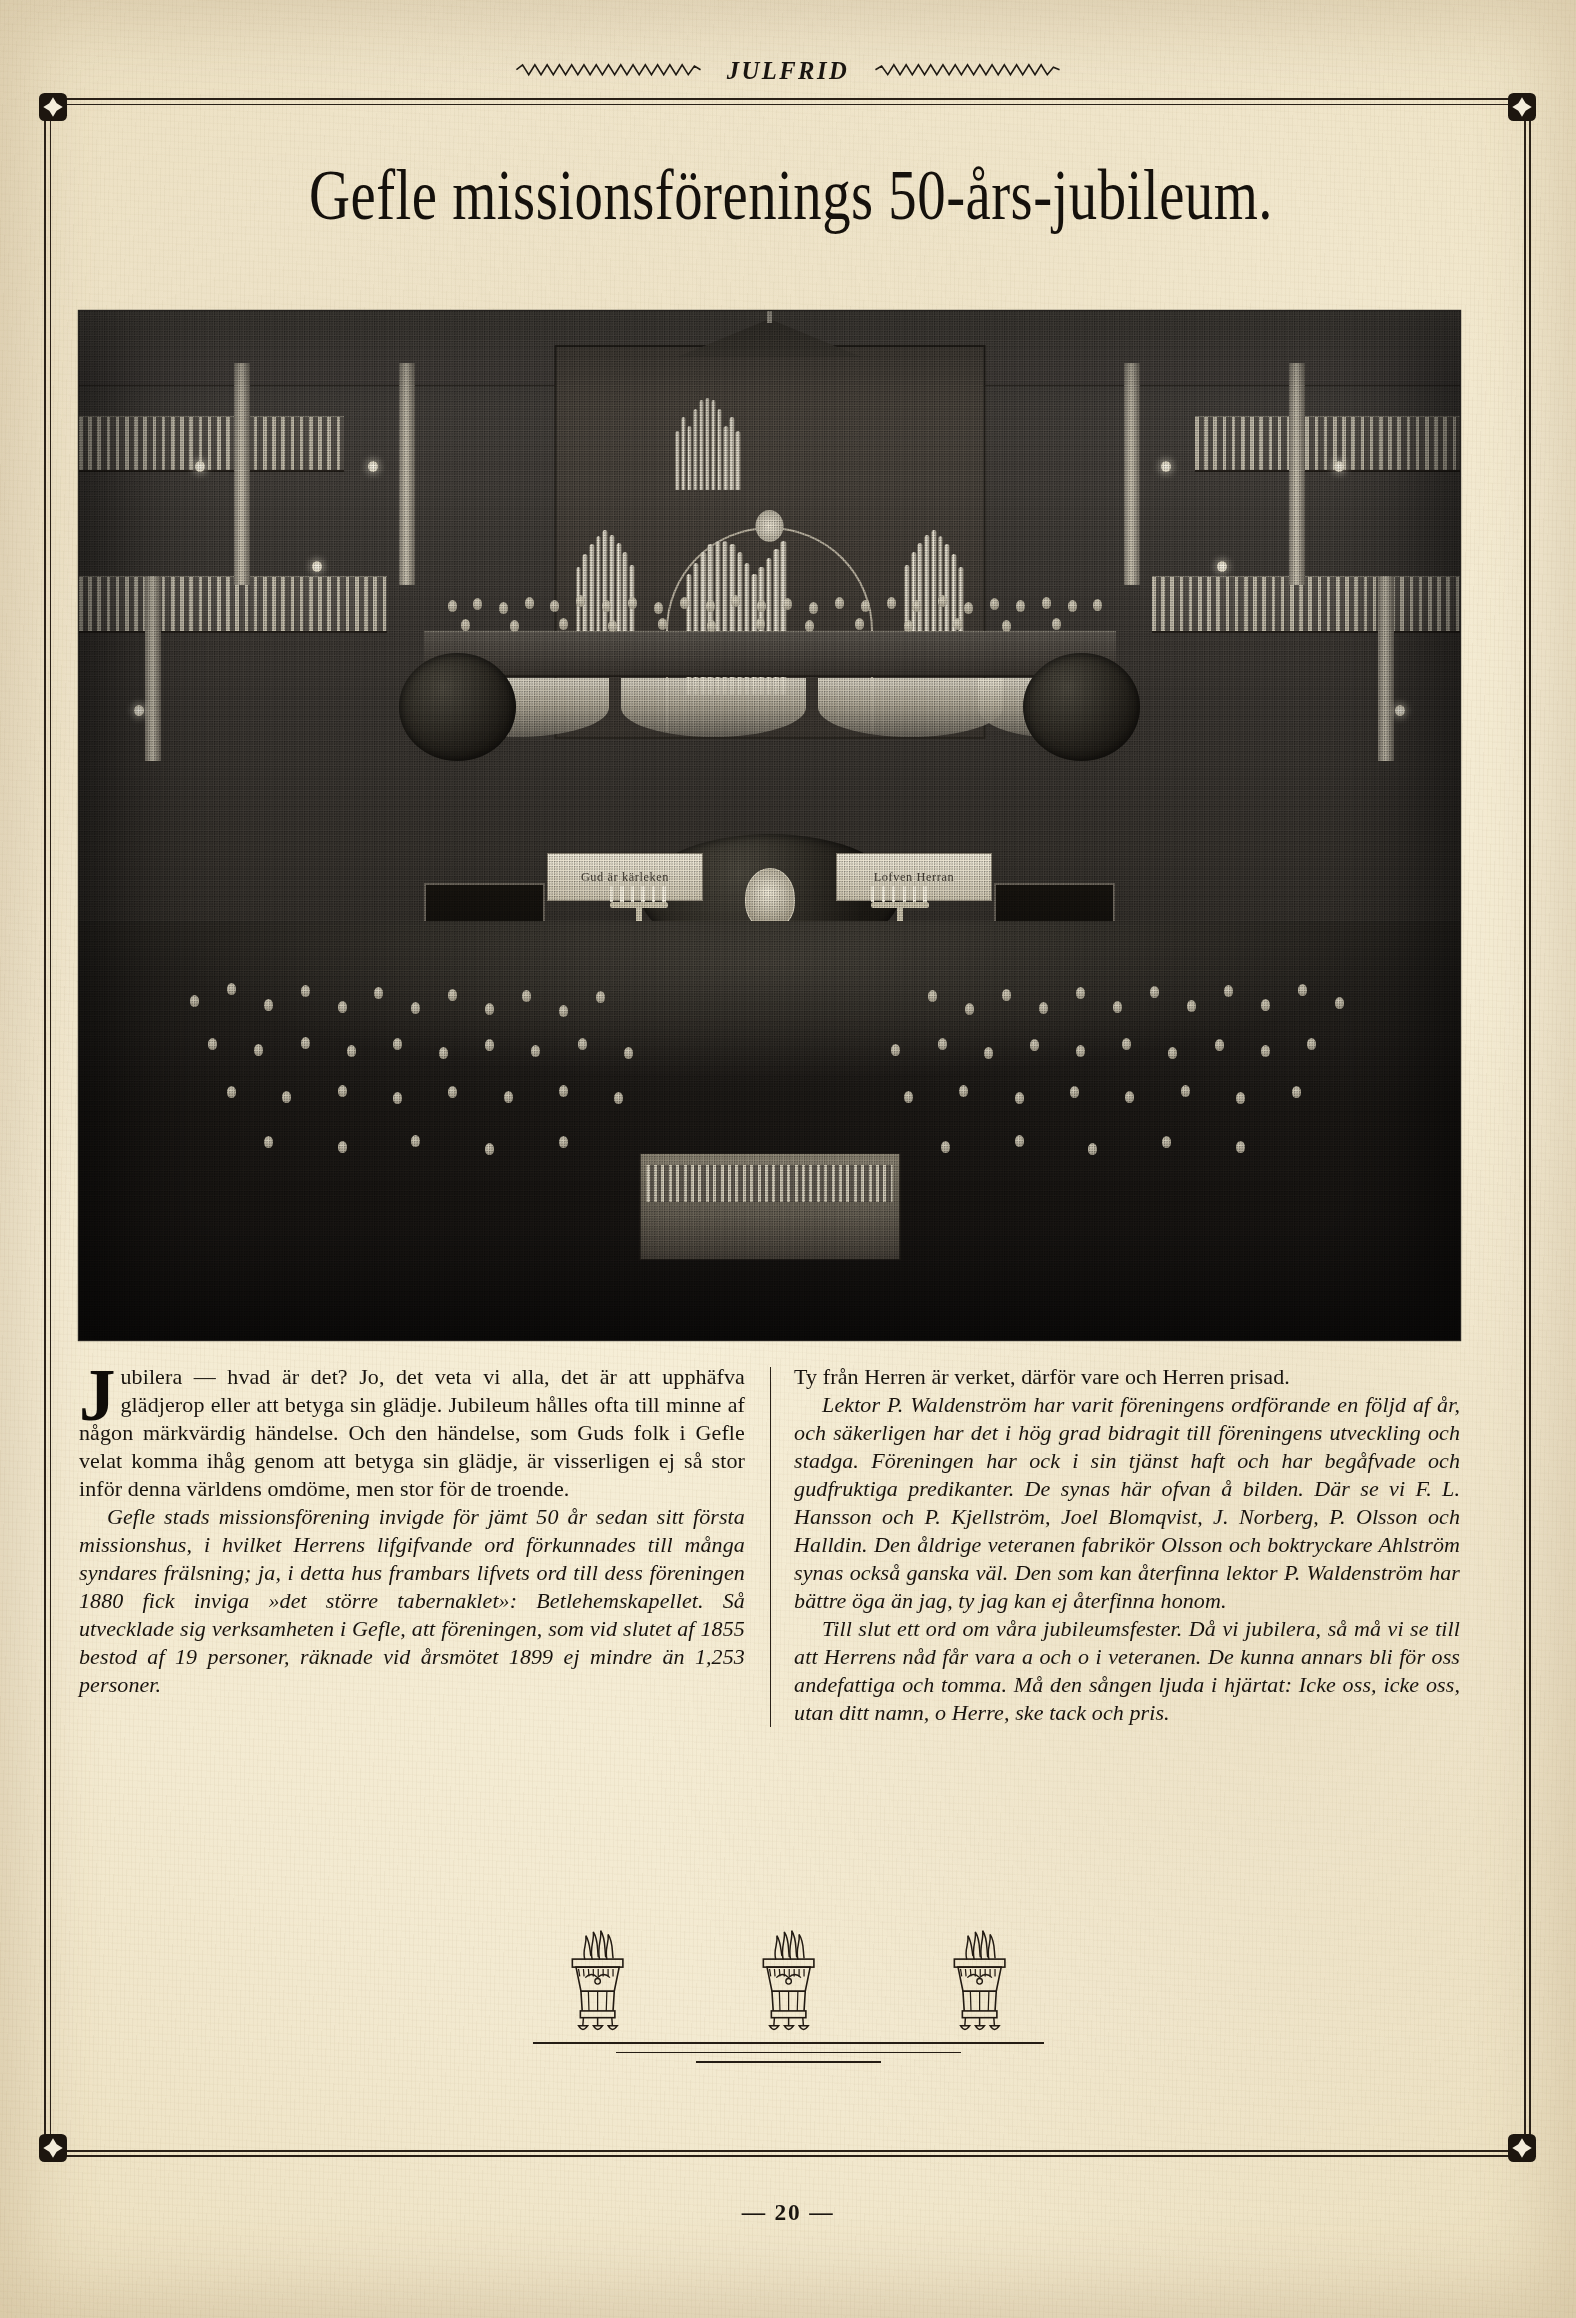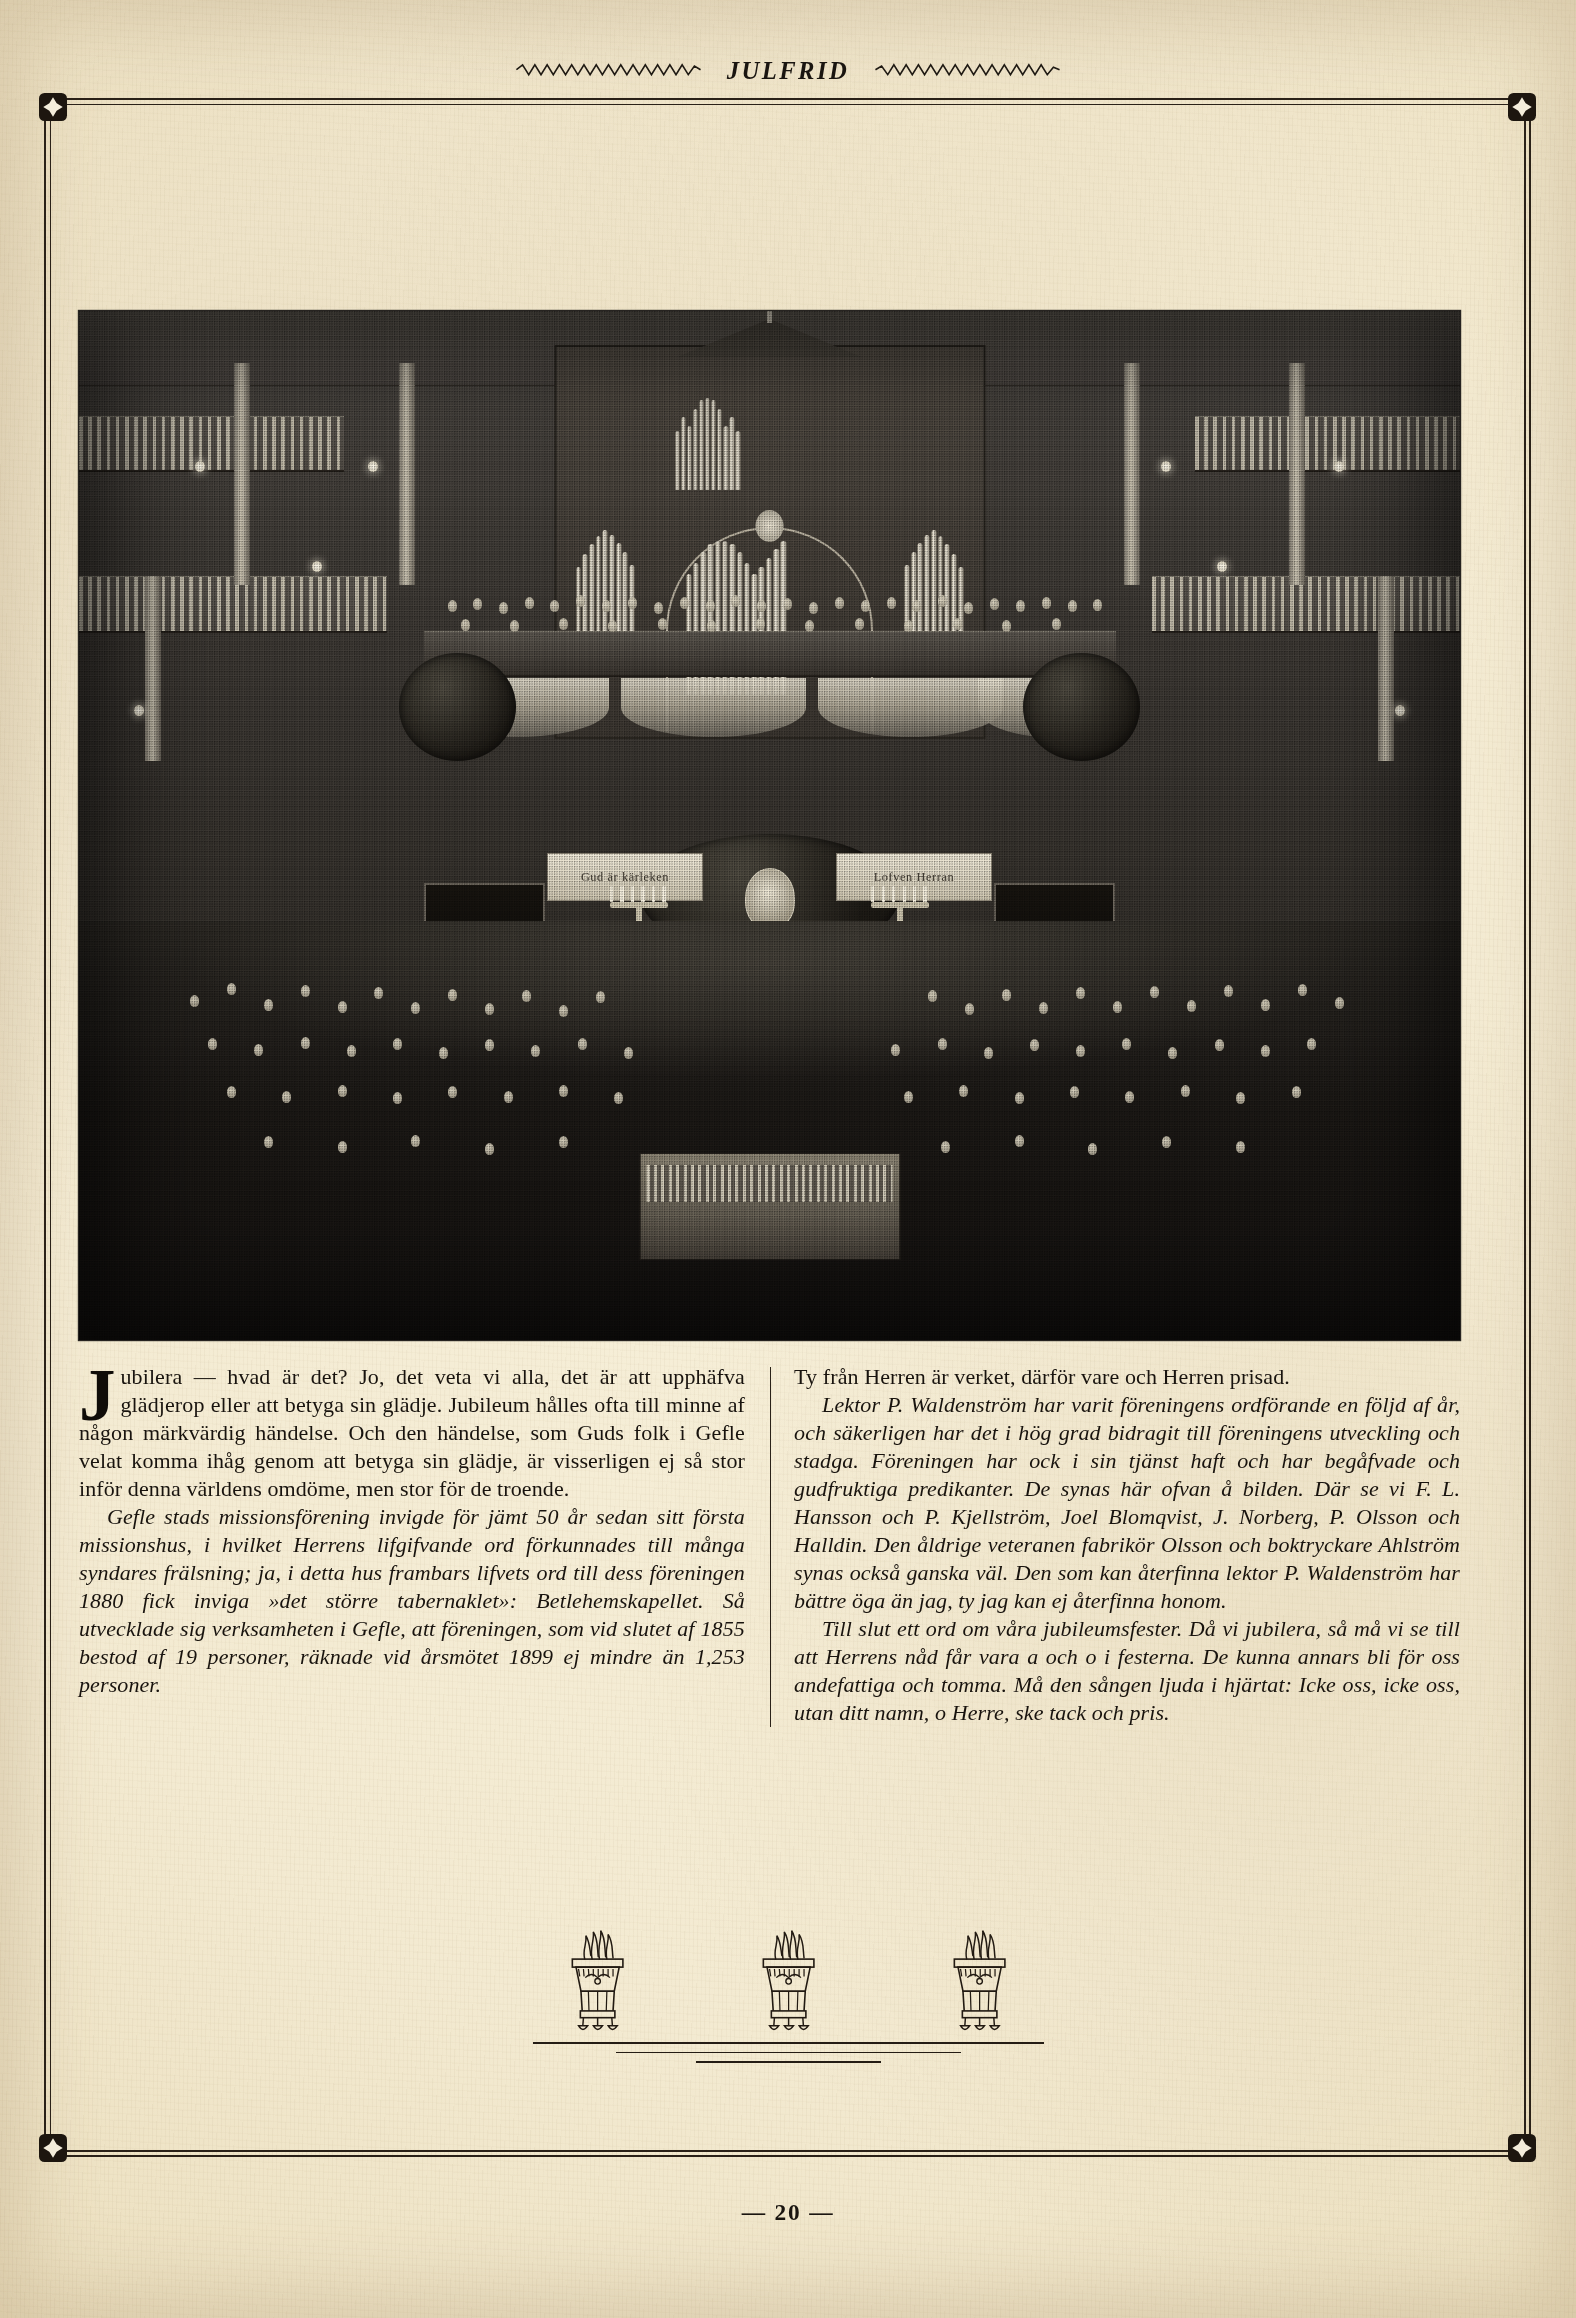--- a/index.html
+++ b/index.html
@@ -411,20 +411,23 @@
           <path d="M23 7 L29 17 L39 23 L29 29 L23 39 L17 29 L7 23 L17 17 Z" fill="#f4eddb"></path>
         </svg>
     </div>
     <div class="corner" style="right:-4.9px; bottom:-4.9px;">
       <svg width="28" height="28" viewBox="0 0 46 46">
           <path d="M23 7 L29 17 L39 23 L29 29 L23 39 L17 29 L7 23 L17 17 Z" fill="#f4eddb"></path>
         </svg>
     </div>
   </div>
 
+  <div class="headline">
+    <div class="headline-text">Gefle missionsförenings 50-års-jubileum.</div>
+  </div>
 
   <div class="photo">
     <div class="photo-inner">
       <div class="ph-wall"></div>
       <div class="ph-ceiling"></div>
 
       <div class="organ">
         <div class="case"></div>
         <div class="gable"></div>
         <div class="finial"></div>
@@ -666,21 +669,21 @@
   <div class="body-area">
     <div class="cols">
       <div class="col left">
         <p class="dropcap-para noindent"><span class="dropcap">J</span><span>ubilera — hvad är det? Jo, det veta vi alla, det är att upphäfva glädjerop eller att betyga sin glädje. Jubileum hålles ofta till minne af någon märkvärdig händelse. Och den händelse, som Guds folk i Gefle velat komma ihåg genom att betyga sin glädje, är visserligen ej så stor inför denna världens omdöme, men stor för de troende.</span></p>
         <p>Gefle stads missionsförening invigde för jämt 50 år sedan sitt första missionshus, i hvilket Herrens lifgifvande ord förkunnades till många syndares frälsning; ja, i detta hus frambars lifvets ord till dess föreningen 1880 fick inviga »det större tabernaklet»: Betlehemskapellet. Så utvecklade sig verksamheten i Gefle, att föreningen, som vid slutet af 1855 bestod af 19 personer, räknade vid årsmötet 1899 ej mindre än 1,253 personer.</p>
       </div>
       <div class="coldiv"></div>
       <div class="col right">
         <p class="noindent">Ty från Herren är verket, därför vare och Herren prisad.</p>
         <p>Lektor P. Waldenström har varit föreningens ordförande en följd af år, och säkerligen har det i hög grad bidragit till föreningens utveckling och stadga. Föreningen har ock i sin tjänst haft och har begåfvade och gudfruktiga predikanter. De synas här ofvan å bilden. Där se vi F. L. Hansson och P. Kjellström, Joel Blomqvist, J. Norberg, P. Olsson och Halldin. Den åldrige veteranen fabrikör Olsson och boktryckare Ahlström synas också ganska väl. Den som kan återfinna lektor P. Waldenström har bättre öga än jag, ty jag kan ej återfinna honom.</p>
-        <p>Till slut ett ord om våra jubileumsfester. Då vi jubilera, så må vi se till att Herrens nåd får vara a och o i festerna. De kunna annars bli för oss andefattiga och tomma. Må den sången ljuda i hjärtat: Icke oss, icke oss, utan ditt namn, o Herre, ske tack och pris.</p>
+        <p>Till slut ett ord om våra jubileumsfester. Då vi jubilera, så må vi se till att Herrens nåd får vara a och o i veteranen. De kunna annars bli för oss andefattiga och tomma. Må den sången ljuda i hjärtat: Icke oss, icke oss, utan ditt namn, o Herre, ske tack och pris.</p>
       </div>
     </div>
   </div>
 
   <div class="tailpiece">
     <div class="braziers">
       <span>
         <svg width="74" height="108" viewBox="0 0 120 175">
           <g fill="none" stroke="#221a12" stroke-width="2.4" stroke-linecap="round">
             <path d="M40 52 C36 36 44 28 42 14 C48 24 48 34 50 46"></path>

